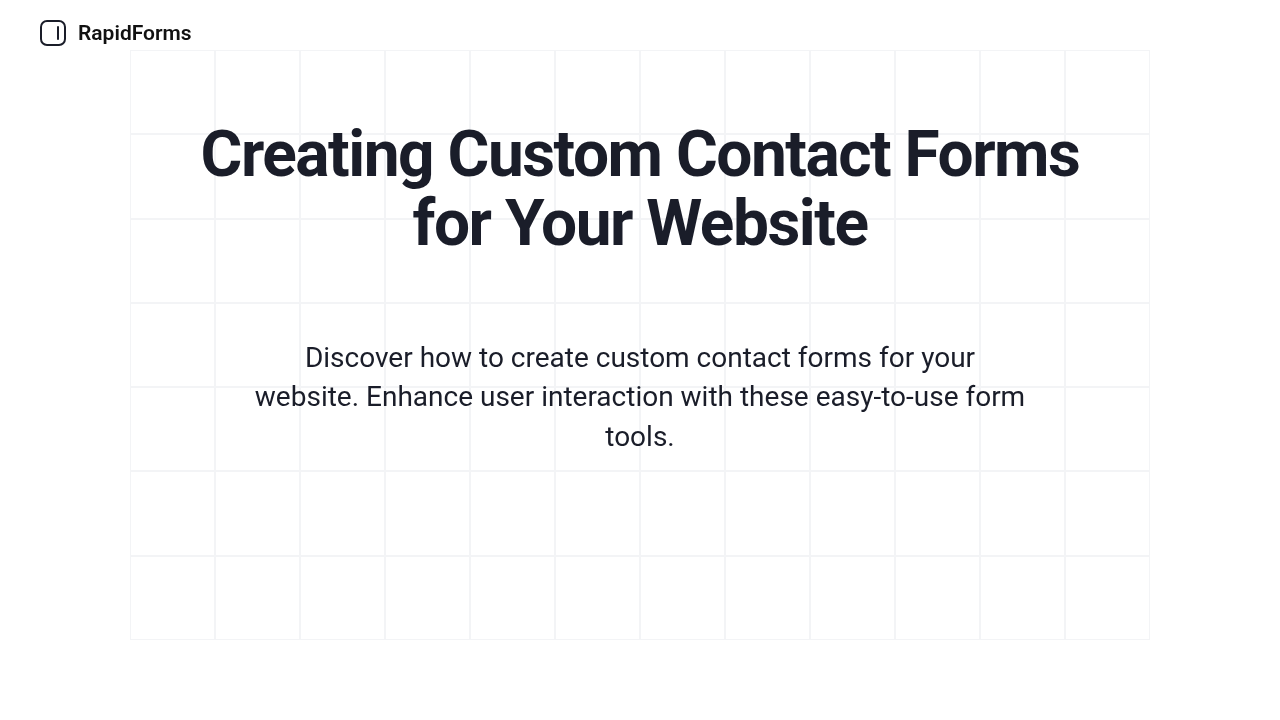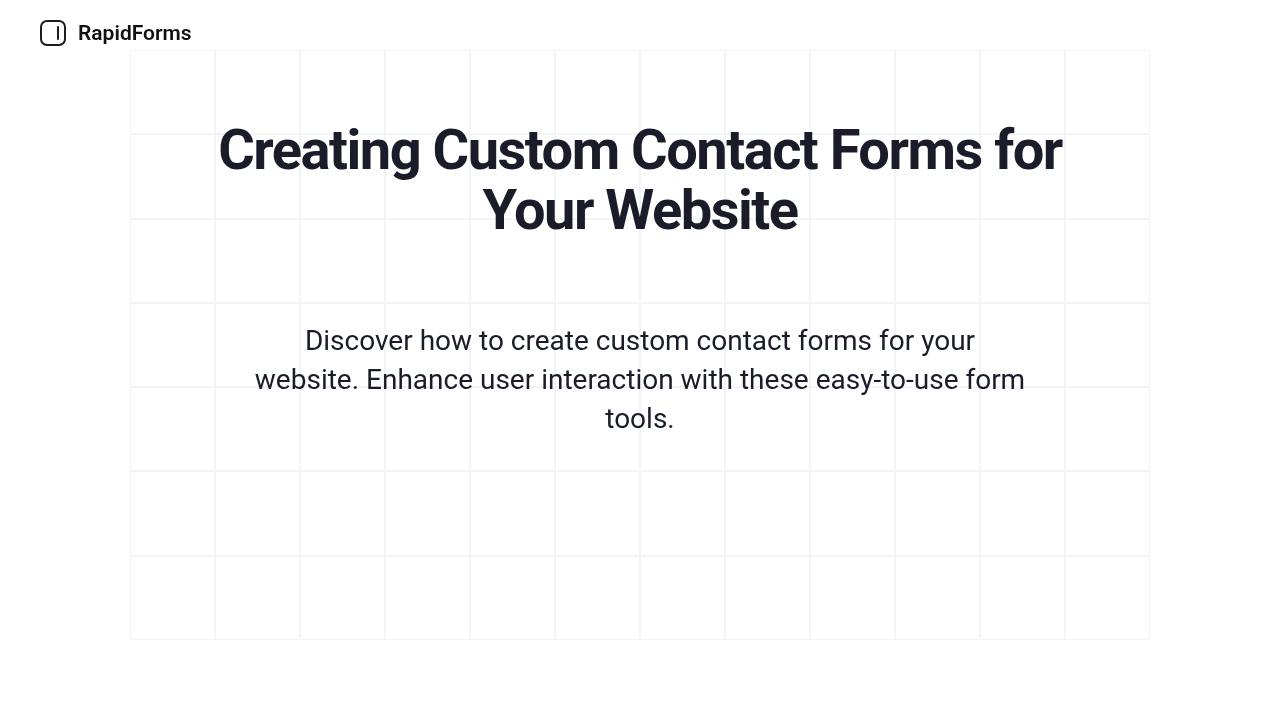--- a/index.html
+++ b/index.html
@@ -60,21 +60,21 @@
   .content {
     position: absolute;
     top: 120px;
     left: 50%;
     transform: translateX(-50%);
     width: 960px;
     text-align: center;
     z-index: 1;
   }
   .title {
-    font-size: 56px;
+    font-size: 64px;
     font-weight: 700;
     line-height: 1.08;
     color: #1a1d29;
     letter-spacing: -1.5px;
     margin-bottom: 80px;
   }
   .subtitle {
     font-size: 28px;
     font-weight: 400;
     line-height: 1.4;

